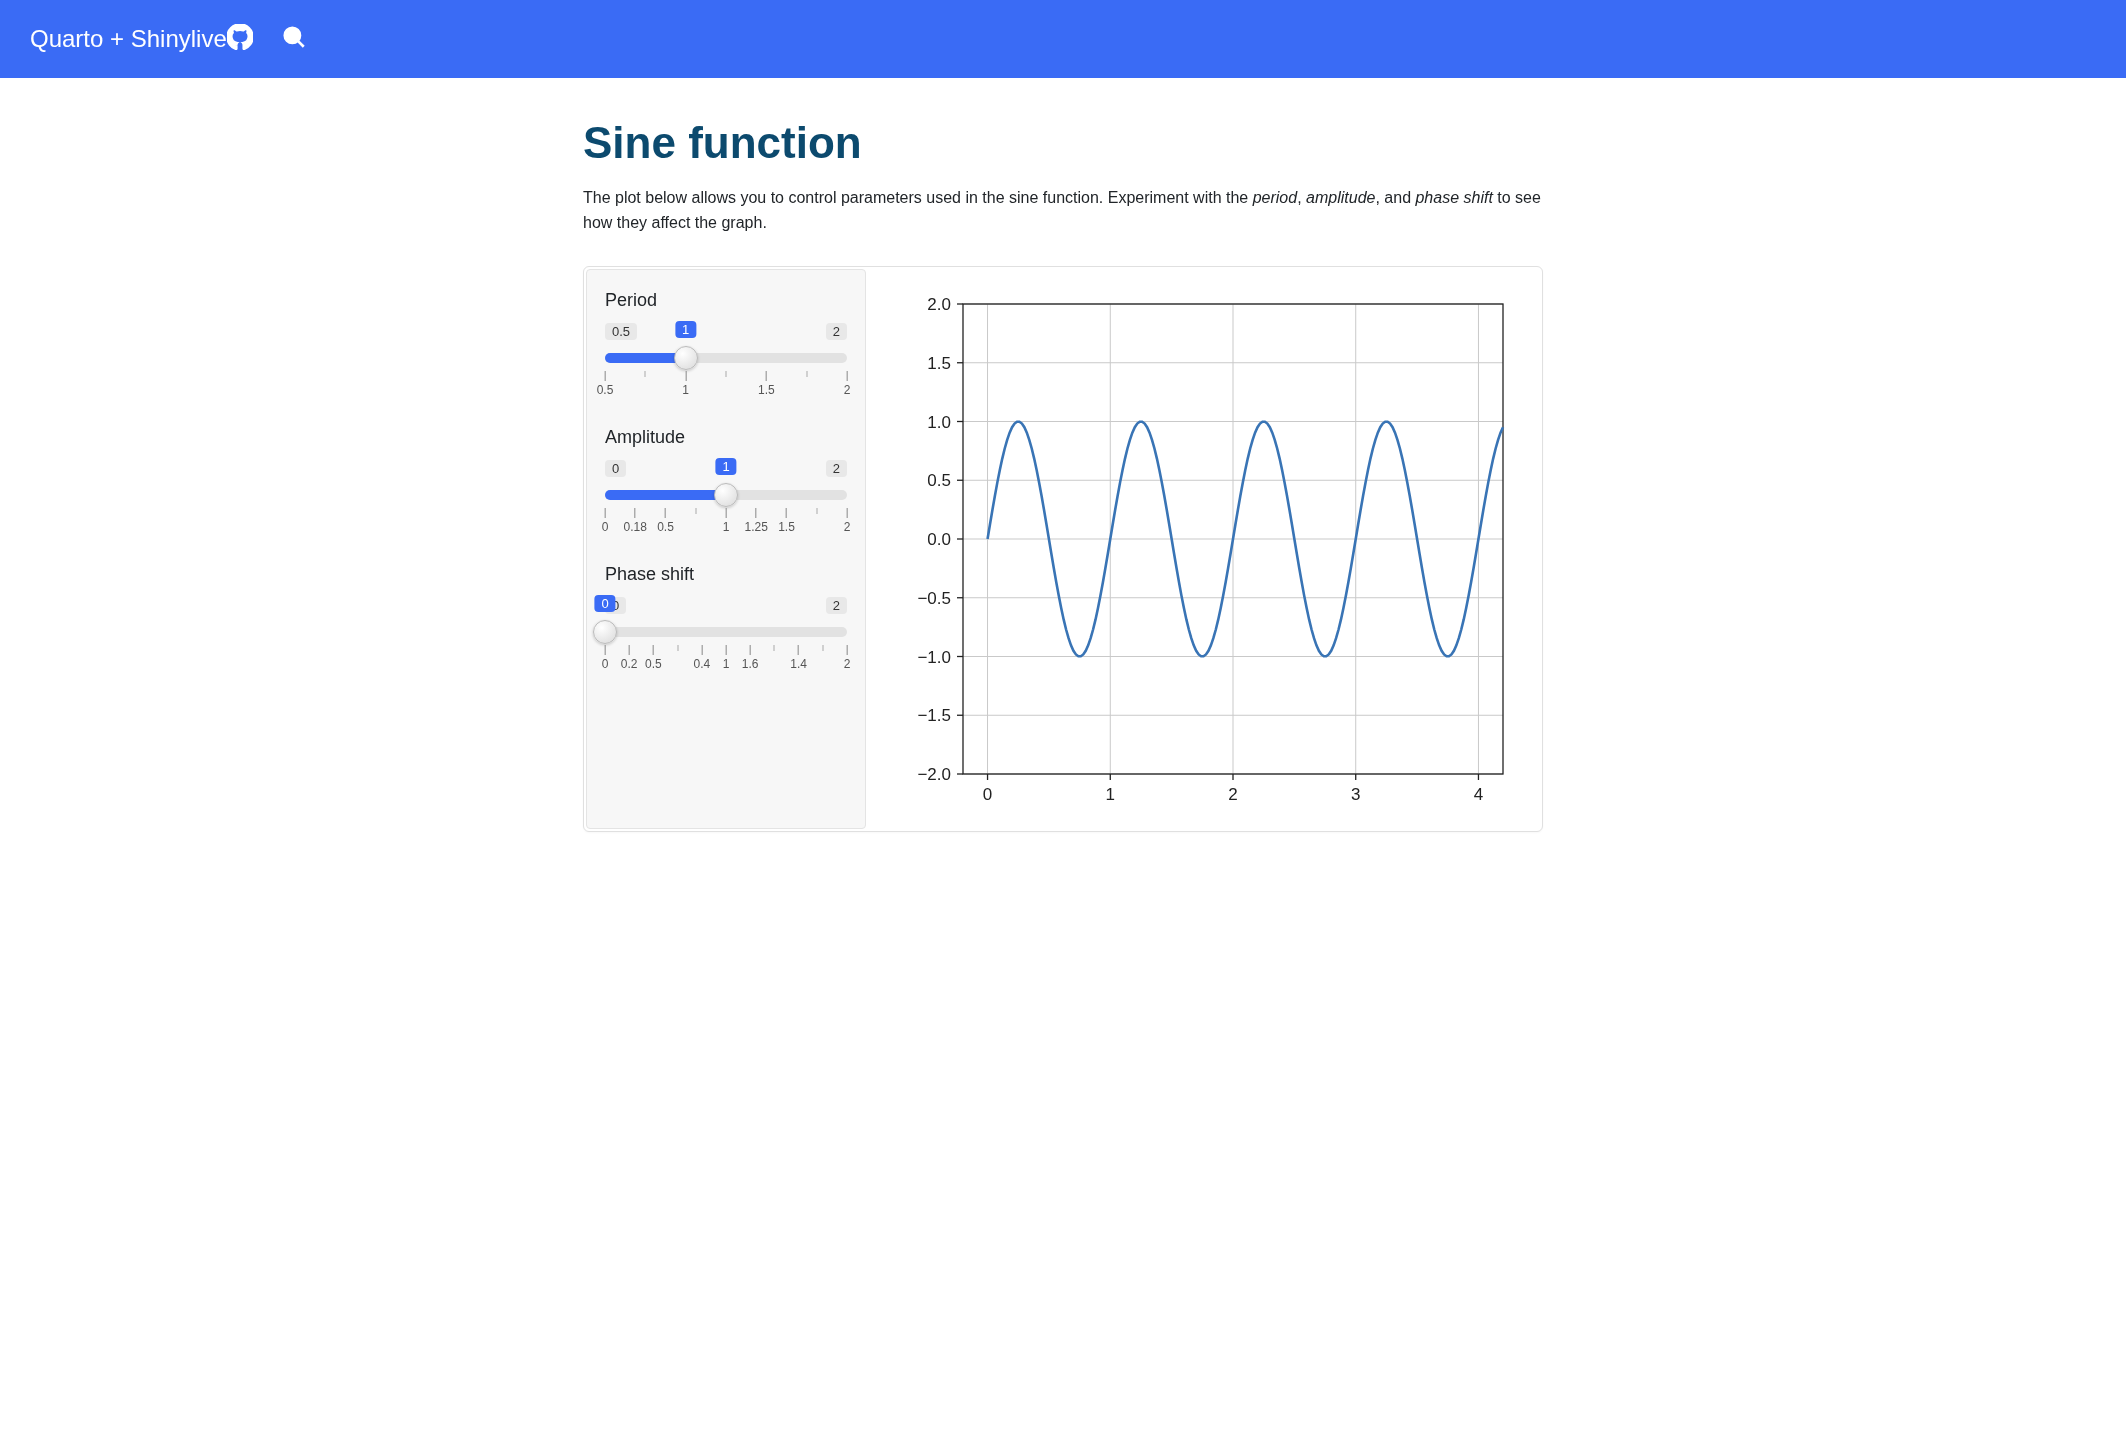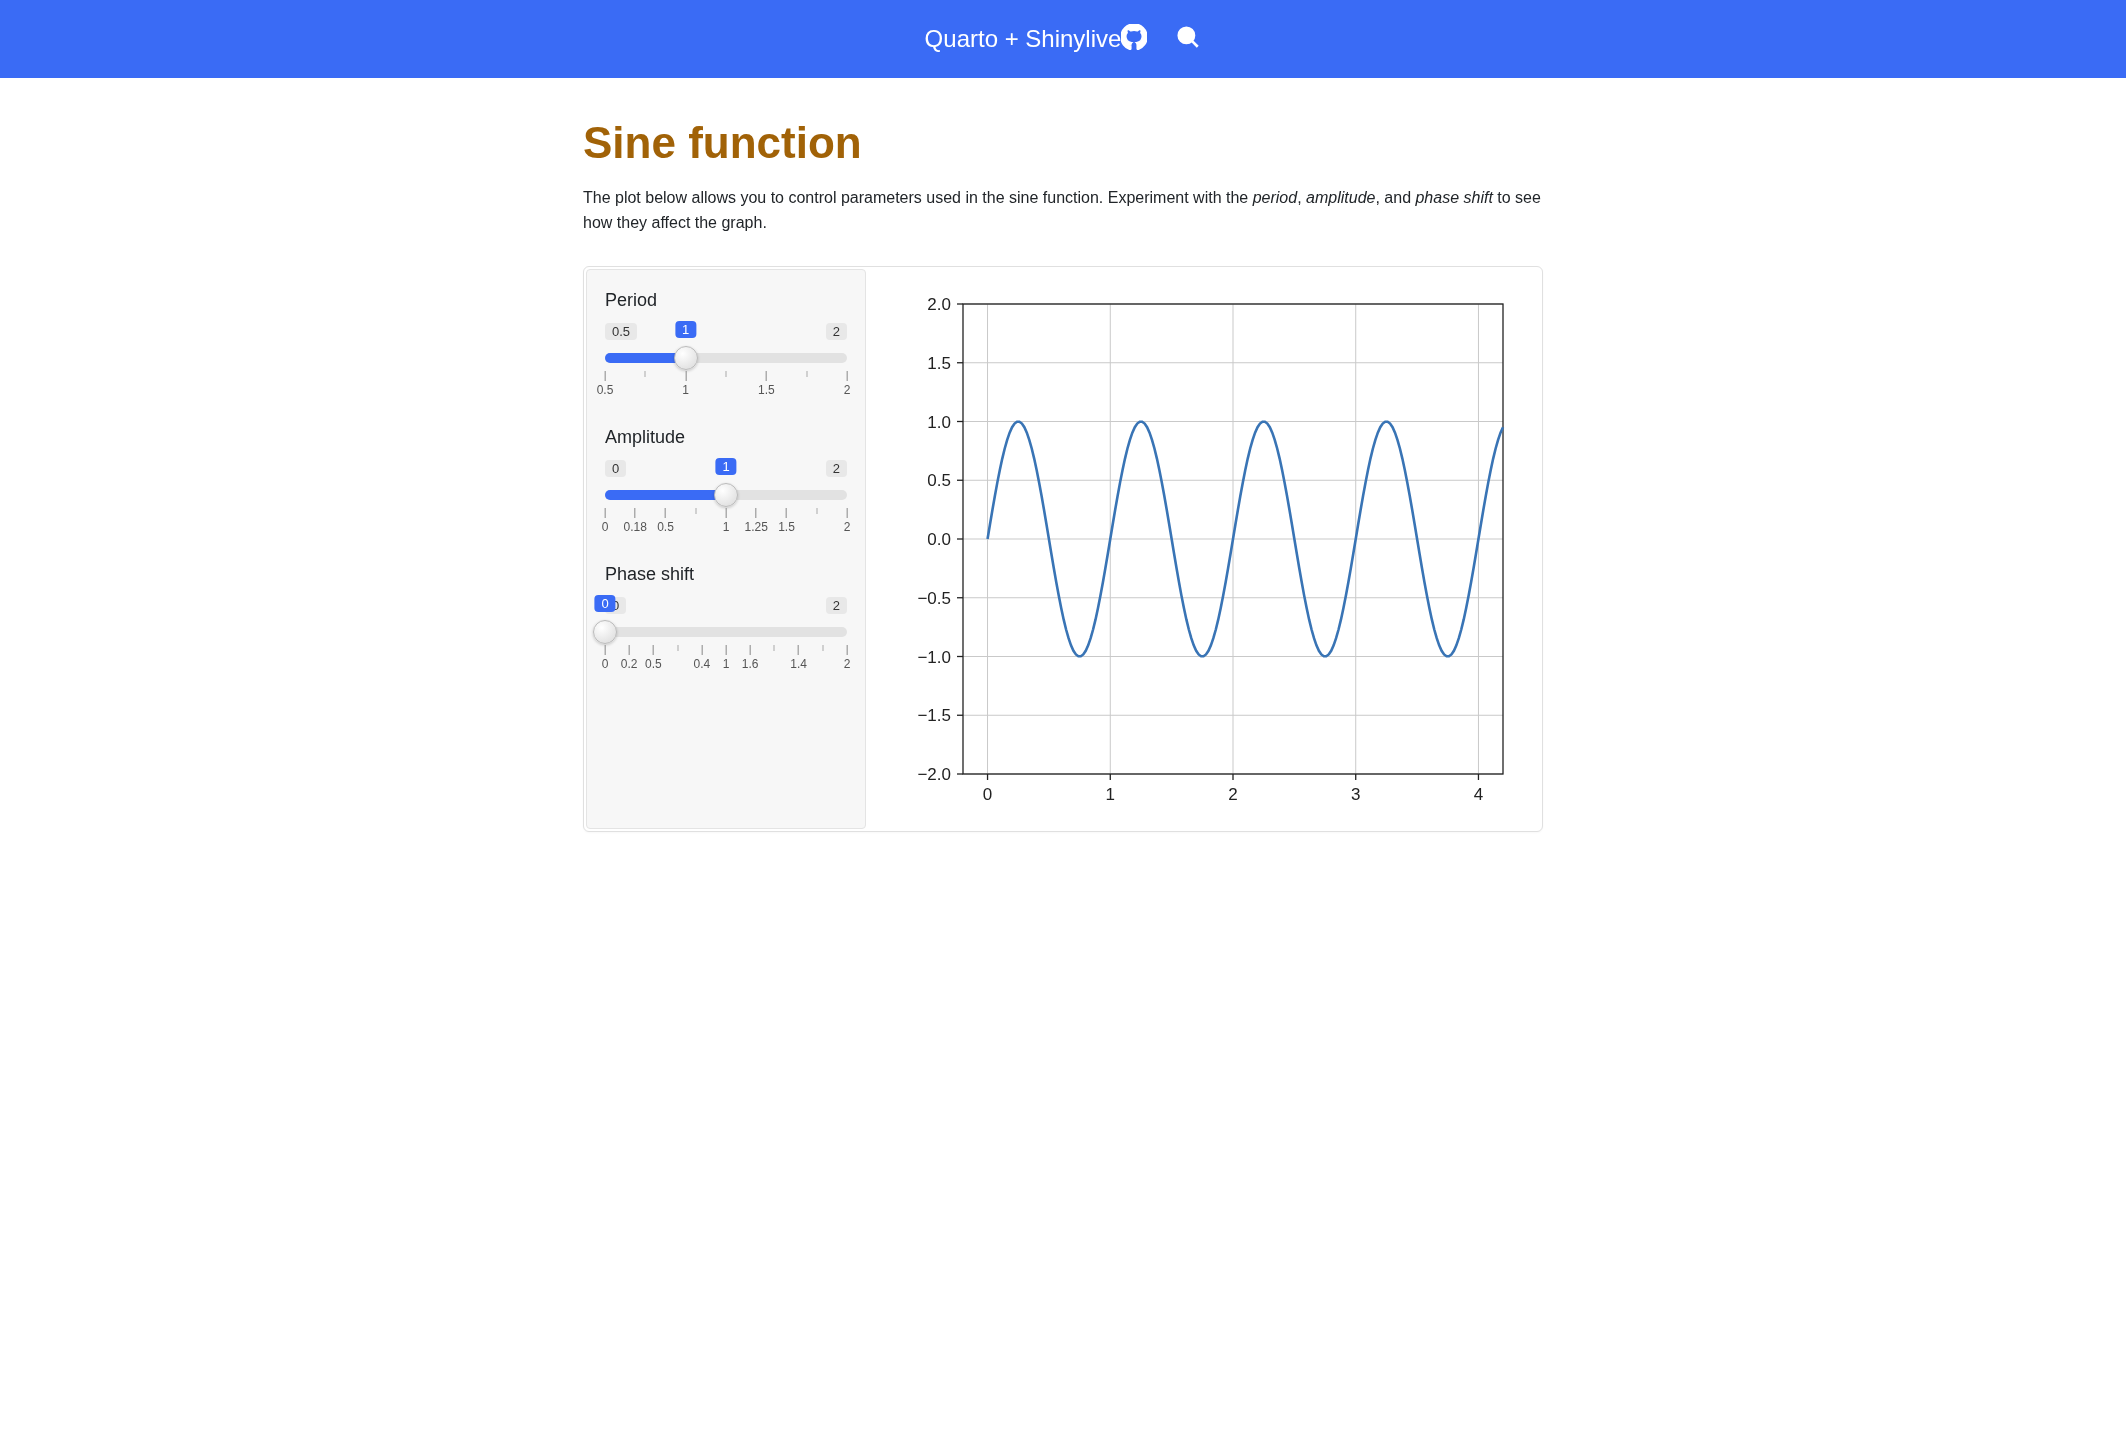--- a/index.html
+++ b/index.html
@@ -3,30 +3,30 @@
 <meta charset="utf-8">
 <style>
 * { box-sizing: border-box; margin: 0; padding: 0; }
 body { font-family: -apple-system, BlinkMacSystemFont, "Segoe UI", Helvetica, Arial, sans-serif; background: #fff; color: #212529; }
 
 .header {
   background: #3A6BF5;
   color: #fff;
   display: flex;
   align-items: center;
-  justify-content: center;
+  justify-content: flex-start;
   padding: 18px 30px;
   height: 78px;
 }
 .header-title { font-size: 24px; font-weight: 400; }
 .header-icons { display: flex; gap: 28px; align-items: center; }
 .header-icons svg { width: 26px; height: 26px; fill: #fff; stroke: #fff; }
 
 .content { max-width: 1000px; margin: 0 auto; padding: 40px 20px 60px; }
-h1 { font-size: 44px; font-weight: 700; margin-bottom: 18px; color: #a16207; }
+h1 { font-size: 44px; font-weight: 700; margin-bottom: 18px; color: #0c4a6e; }
 .intro { font-size: 16px; line-height: 1.55; color: #212529; margin-bottom: 30px; }
 .intro i { font-style: italic; }
 
 .app-card {
   background: #fff;
   border: 1px solid #e0e0e0;
   border-radius: 6px;
   display: flex;
   padding: 2px;
   box-shadow: 0 1px 2px rgba(0,0,0,0.03);

